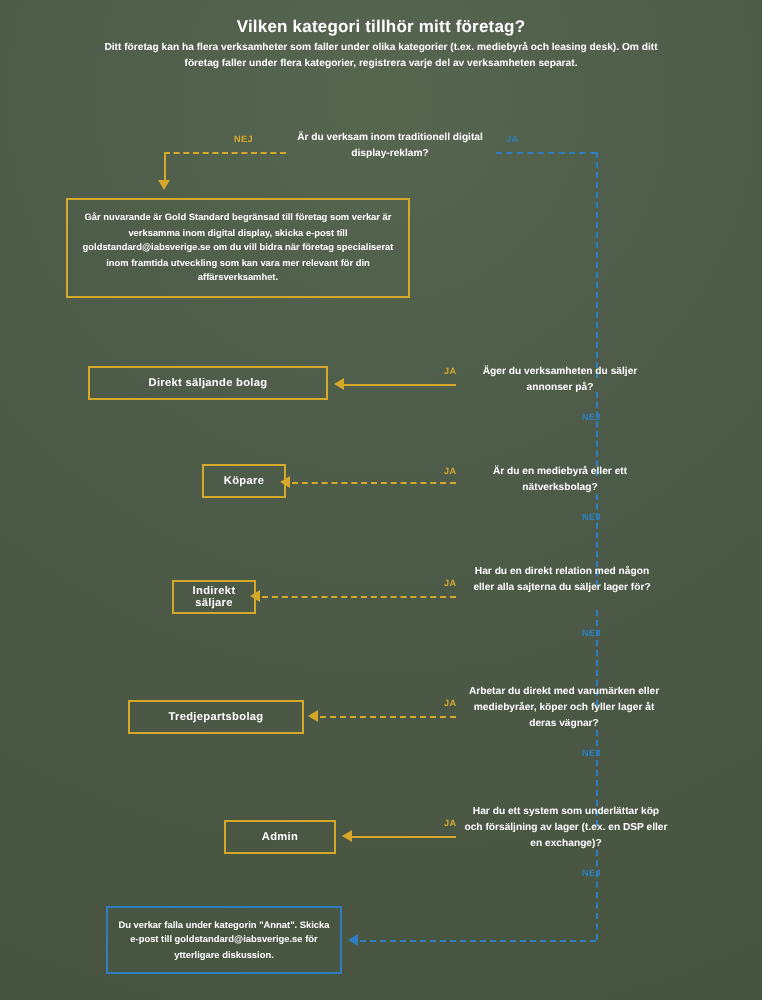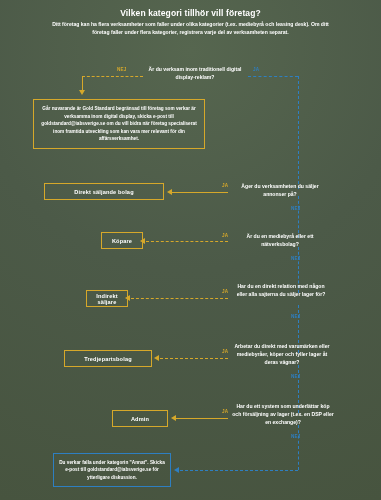--- a/index.html
+++ b/index.html
@@ -86,21 +86,21 @@
   .lbl-gold{color:#d6a82a;}
   .lbl-blue{color:#2e7fc1;}
 </style>
 </head>
 <body>
 
 <div class="bg-wrap"></div>
 
 <div class="canvas">
 
-  <div class="title">Vilken kategori tillhör vill företag?</div>
+  <div class="title">Vilken kategori tillhör mitt företag?</div>
   <div class="subtitle">Ditt företag kan ha flera verksamheter som faller under olika kategorier (t.ex. mediebyrå och leasing desk). Om ditt företag faller under flera kategorier, registrera varje del av verksamheten separat.</div>
 
   <div class="q-text" style="left:148px;top:65px;width:94px;">Är du verksam inom traditionell digital display-reklam?</div>
 
   <div class="edge-lbl lbl-gold" style="left:117px;top:67px;">NEJ</div>
   <div class="ln dash-h-gold" style="left:82px;top:76px;width:61px;"></div>
   <div class="ln solid-v-gold" style="left:82px;top:76px;height:16px;"></div>
   <div class="arw arw-down-gold" style="left:79px;top:90px;"></div>
 
   <div class="edge-lbl lbl-blue" style="left:253px;top:67px;">JA</div>

